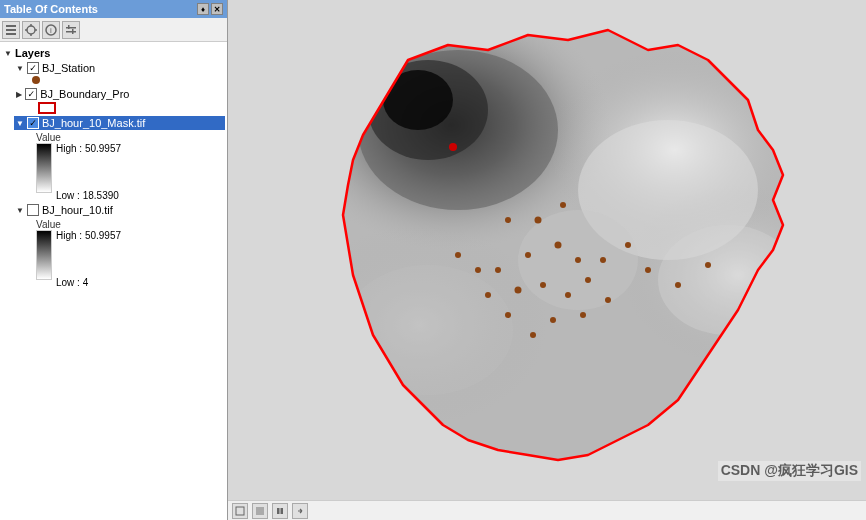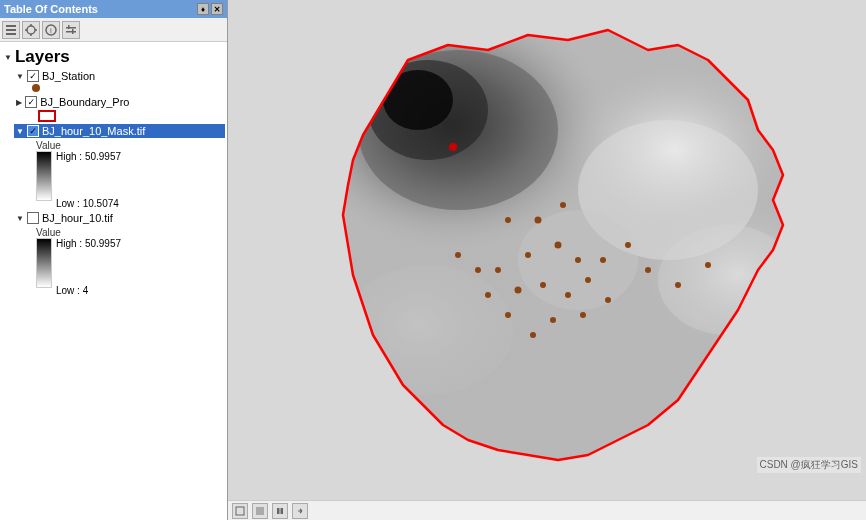--- a/index.html
+++ b/index.html
@@ -98,21 +98,21 @@
     .toc-layers-header {
       display: flex;
       align-items: center;
       padding: 1px 4px;
       gap: 3px;
       cursor: pointer;
     }
 
     .toc-layers-label {
       font-weight: bold;
-      font-size: 17px;
+      font-size: 11px;
     }
 
     .toc-layer-item {
       padding: 1px 4px 1px 16px;
     }
 
     .toc-layer-row {
       display: flex;
       align-items: center;
       gap: 3px;
@@ -195,26 +195,27 @@
       border: 1px solid #aaa;
       cursor: pointer;
       display: flex;
       align-items: center;
       justify-content: center;
       font-size: 9px;
     }
 
     .watermark {
       position: absolute;
-      bottom: 27px;
+      bottom: 19px;
       right: 5px;
-      font-size: 10px;
+      font-size: 14px;
       color: rgba(0,0,0,0.6);
       background: rgba(255,255,255,0.3);
       padding: 1px 3px;
+      font-weight: bold;
     }
 
     svg.map-svg {
       width: 100%;
       height: 100%;
     }
   </style>
 </head>
 <body>
 
@@ -298,21 +299,21 @@
         </div>
 
         <div class="sublayer-content">
           <div style="padding-left:4px;font-size:10px;color:#333;padding-top:2px;">Value</div>
           <div style="display:flex;gap:4px;padding-left:4px;align-items:flex-start;">
             <div style="display:flex;flex-direction:column;align-items:center;">
               <div style="width:16px;height:50px;background:linear-gradient(to bottom,#000,#fff);border:1px solid #ccc;"></div>
             </div>
             <div style="display:flex;flex-direction:column;justify-content:space-between;height:58px;font-size:10px;">
               <span>High : 50.9957</span>
-              <span>Low : 10.5074</span>
+              <span>Low : 18.5390</span>
             </div>
           </div>
         </div>
       </div>
 
       <div class="toc-layer-item">
         <div class="toc-layer-row">
           <span class="expand-triangle">▼</span>
           <div class="checkbox"></div>
           <span>BJ_hour_10.tif</span>

